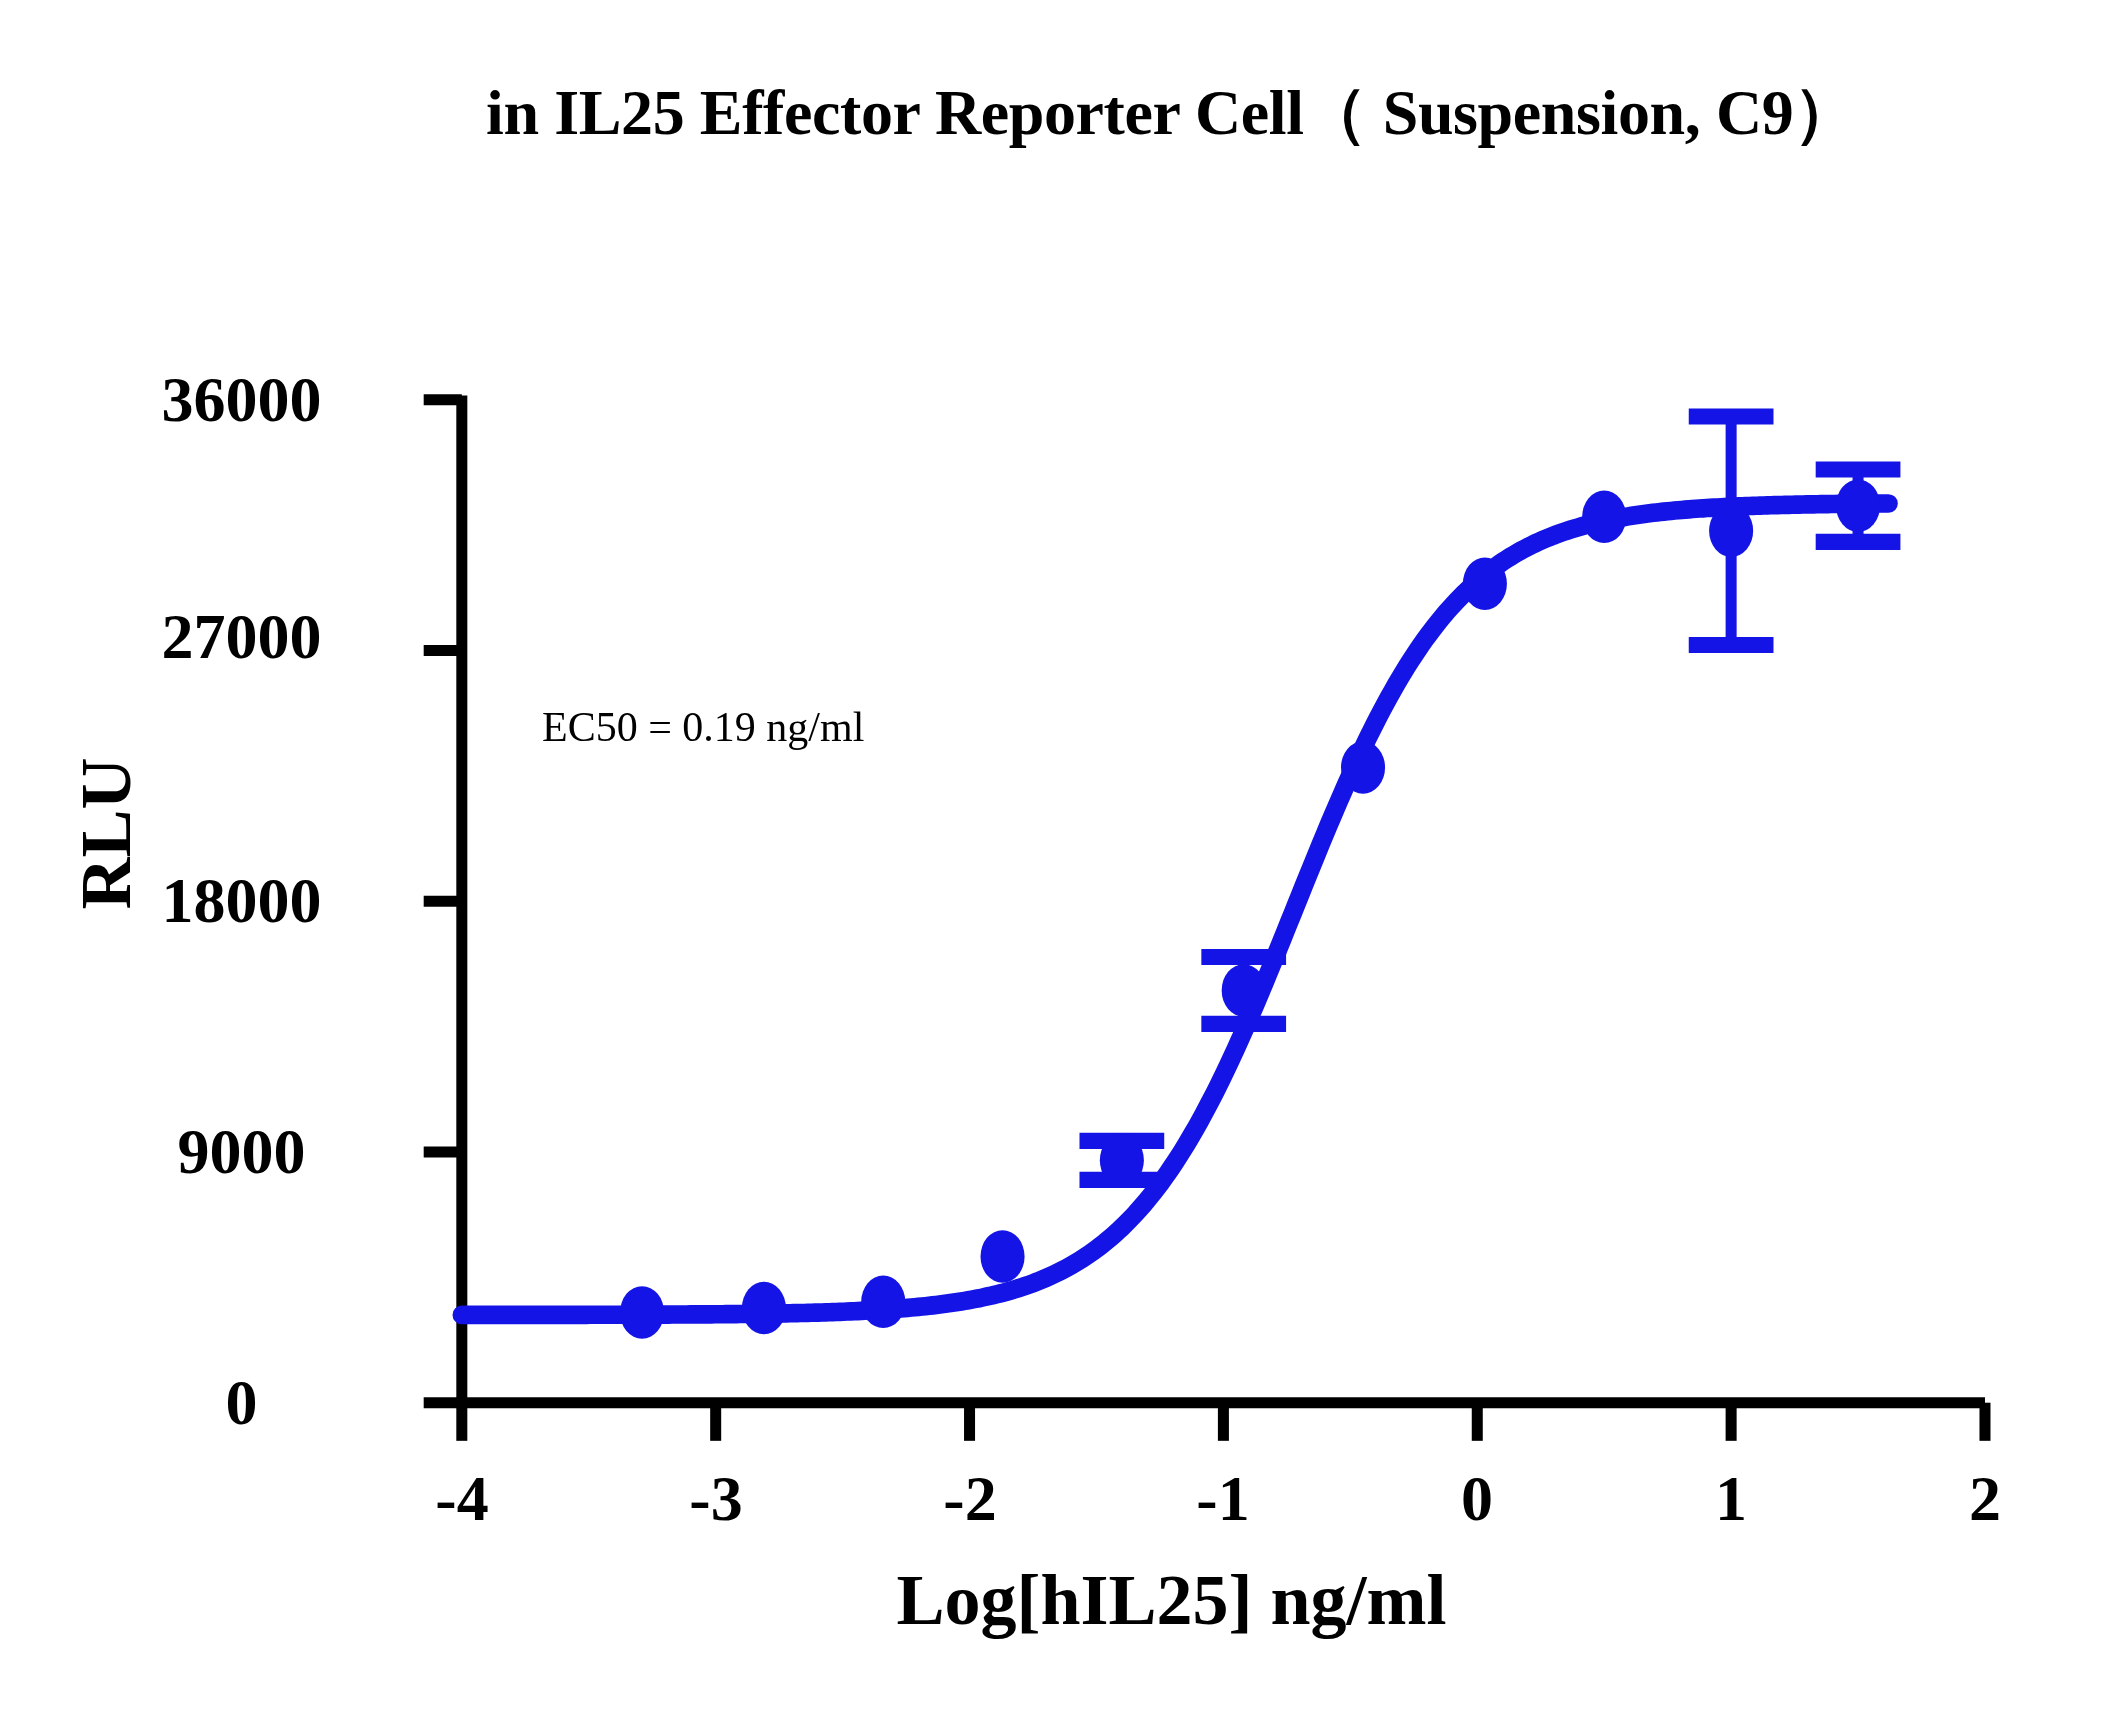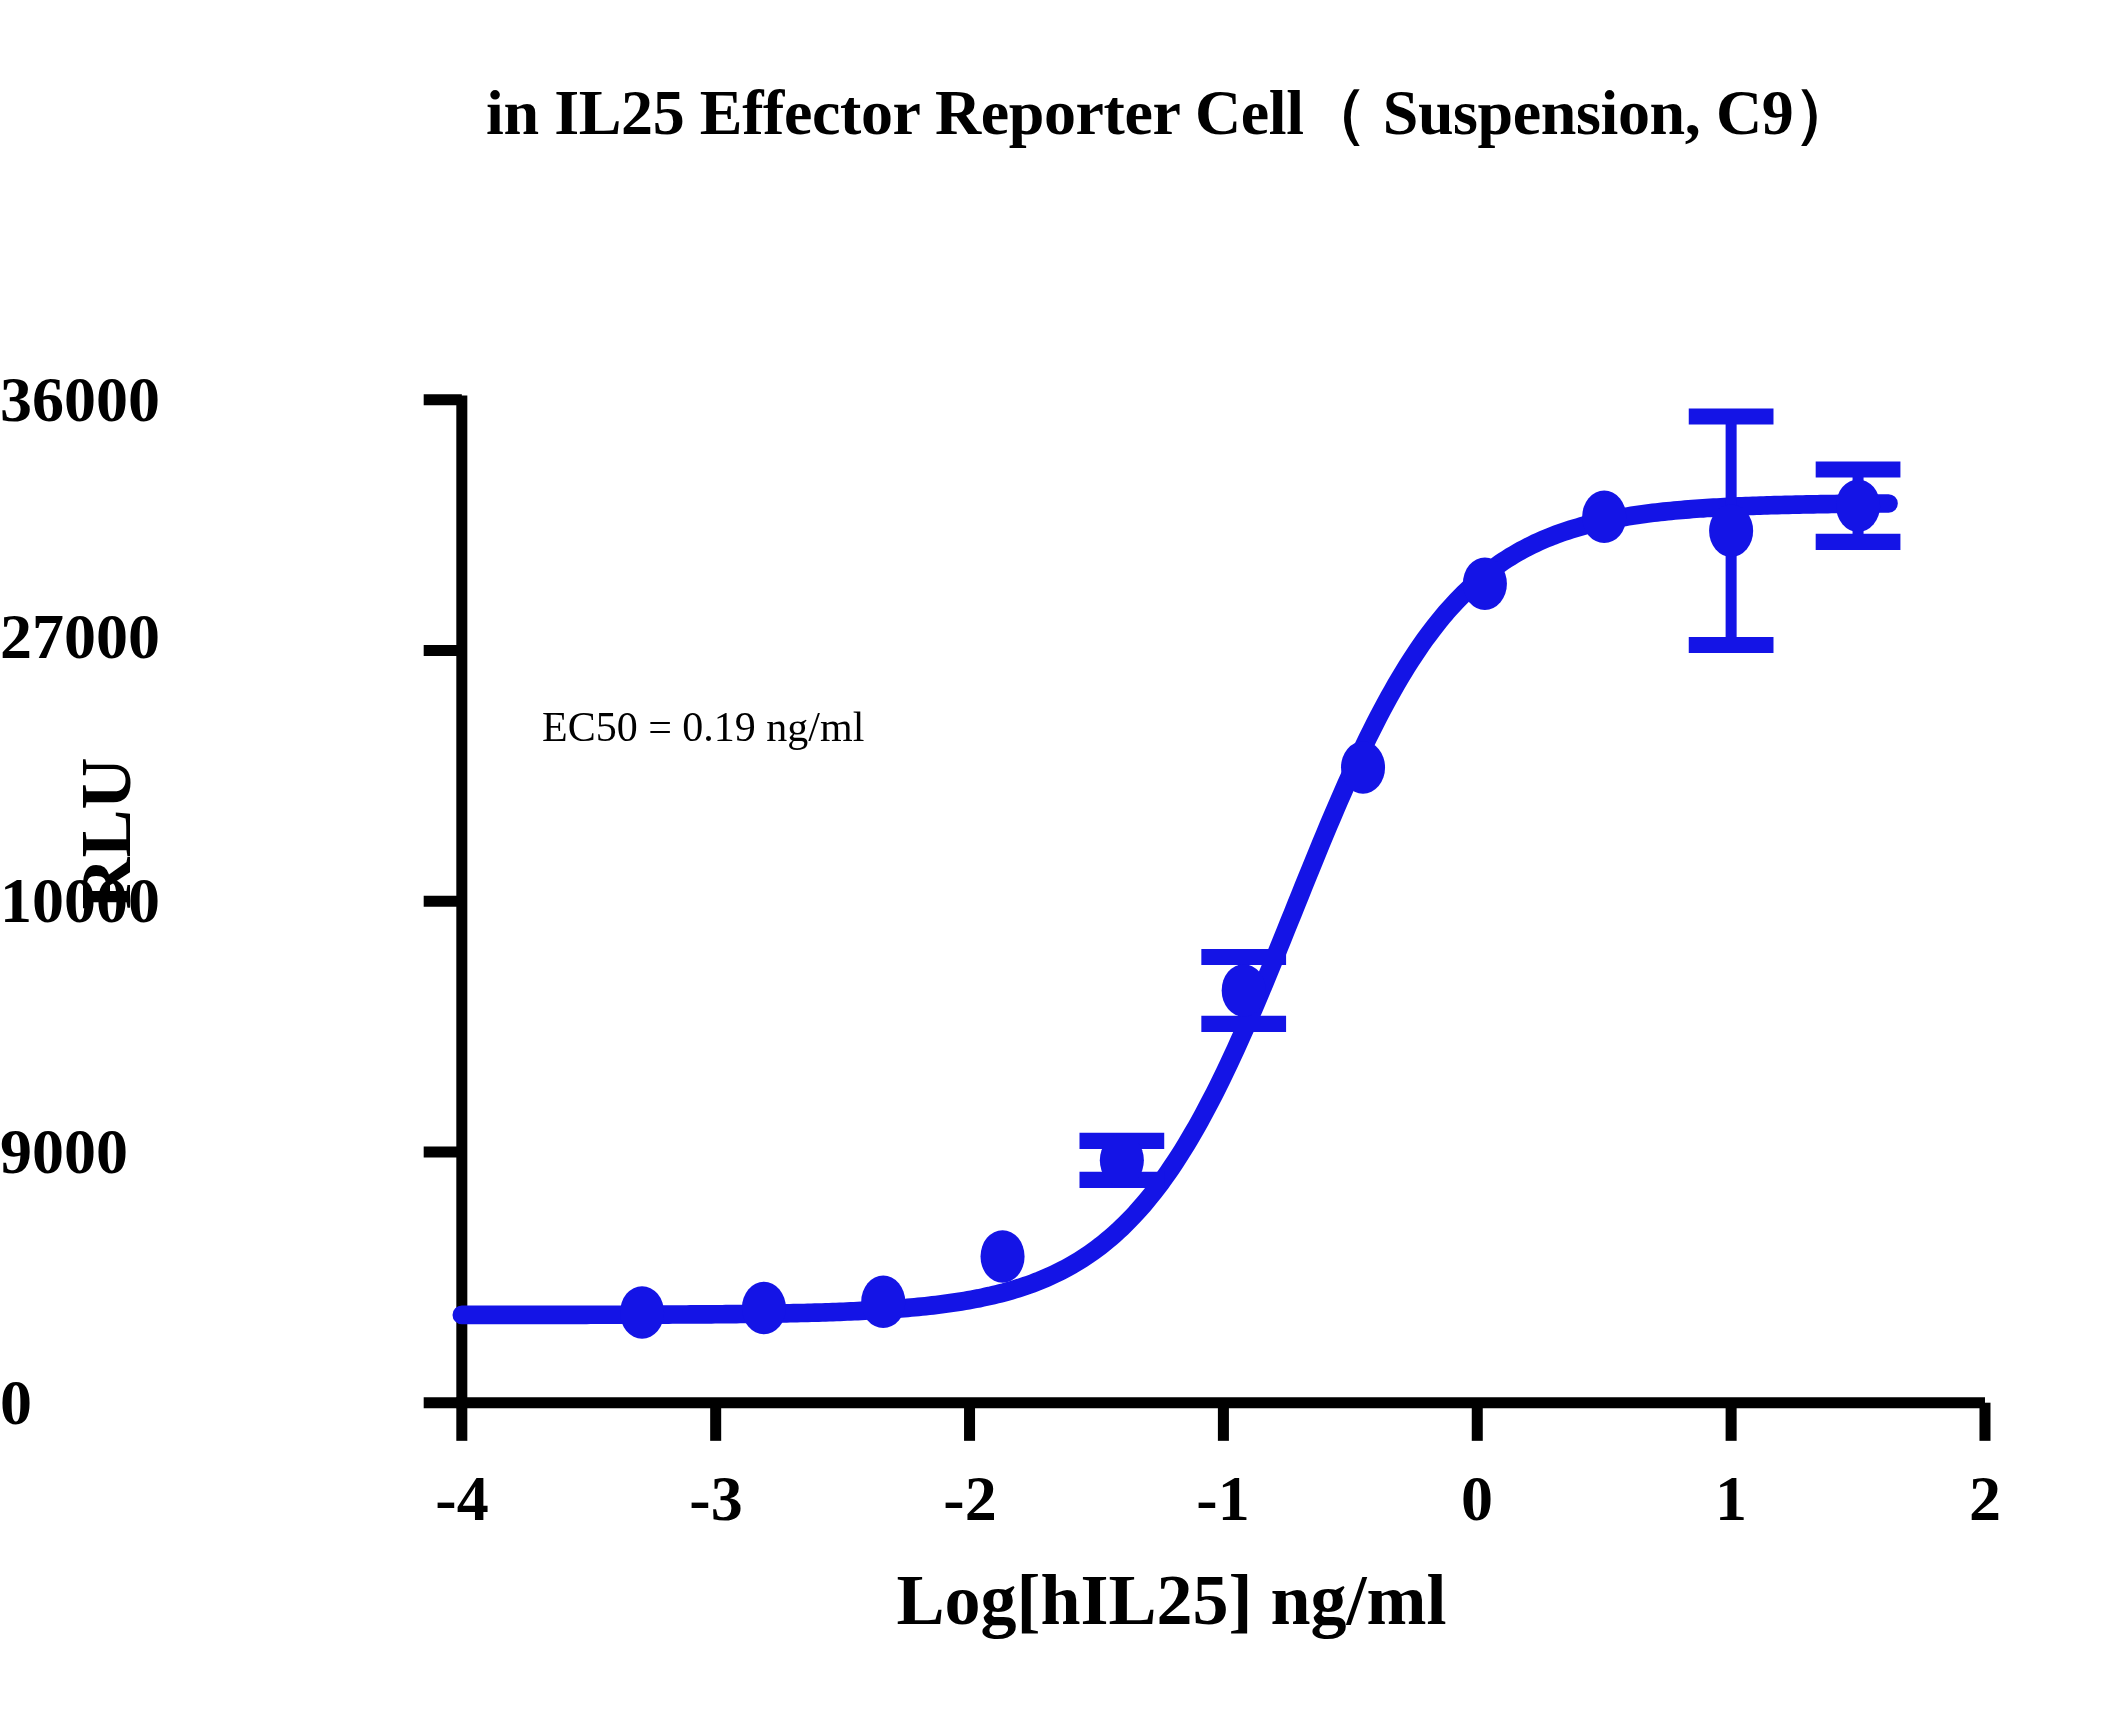--- a/index.html
+++ b/index.html
@@ -20,23 +20,24 @@
     color:#000;
     letter-spacing:-0.4px;
   }
   .title .l2{display:block;}
 
   svg.plot{position:absolute;left:0;top:0;width:2343px;height:1736px;}
 
   .ytick-label{
     position:absolute;
     font-size:64px;font-weight:bold;color:#000;
-    text-align:left;
+    text-align:center;
     transform:translateY(-50%);
     white-space:nowrap;
+    padding-left:36px;
   }
   .xtick-label{
     position:absolute;
     font-size:64px;font-weight:bold;color:#000;
     text-align:center;
     white-space:nowrap;
     transform:translateX(-50%);
   }
   .ylabel{
     position:absolute;
@@ -114,21 +115,21 @@
       <ellipse cx="3217.0416666666665" cy="1810.9" rx="52" ry="62" fill="#1414E6"></ellipse>
       <ellipse cx="3504.641666666667" cy="1376.95" rx="52" ry="62" fill="#1414E6"></ellipse>
       <ellipse cx="3786.25" cy="1219.15" rx="52" ry="62" fill="#1414E6"></ellipse>
       <ellipse cx="4085.8333333333335" cy="1252.025" rx="52" ry="62" fill="#1414E6"></ellipse>
       <ellipse cx="4385.416666666666" cy="1192.85" rx="52" ry="62" fill="#1414E6"></ellipse>
     </svg>
 
   <div id="yticklabels">
       <div class="ytick-label" style="top: 1403px; left: 0px; width: 411px;">0</div>
       <div class="ytick-label" style="top: 1152px; left: 0px; width: 411px;">9000</div>
-      <div class="ytick-label" style="top: 901px; left: 0px; width: 411px;">10000</div>
+      <div class="ytick-label" style="top: 901px; left: 0px; width: 411px;">18000</div>
       <div class="ytick-label" style="top: 637px; left: 0px; width: 411px;">27000</div>
       <div class="ytick-label" style="top: 400px; left: 0px; width: 411px;">36000</div>
     </div>
   <div id="xticklabels">
       <div class="xtick-label" style="left: 462px; top: 1462px;">-4</div>
       <div class="xtick-label" style="left: 716px; top: 1462px;">-3</div>
       <div class="xtick-label" style="left: 970px; top: 1462px;">-2</div>
       <div class="xtick-label" style="left: 1223px; top: 1462px;">-1</div>
       <div class="xtick-label" style="left: 1477px; top: 1462px;">0</div>
       <div class="xtick-label" style="left: 1731px; top: 1462px;">1</div>

